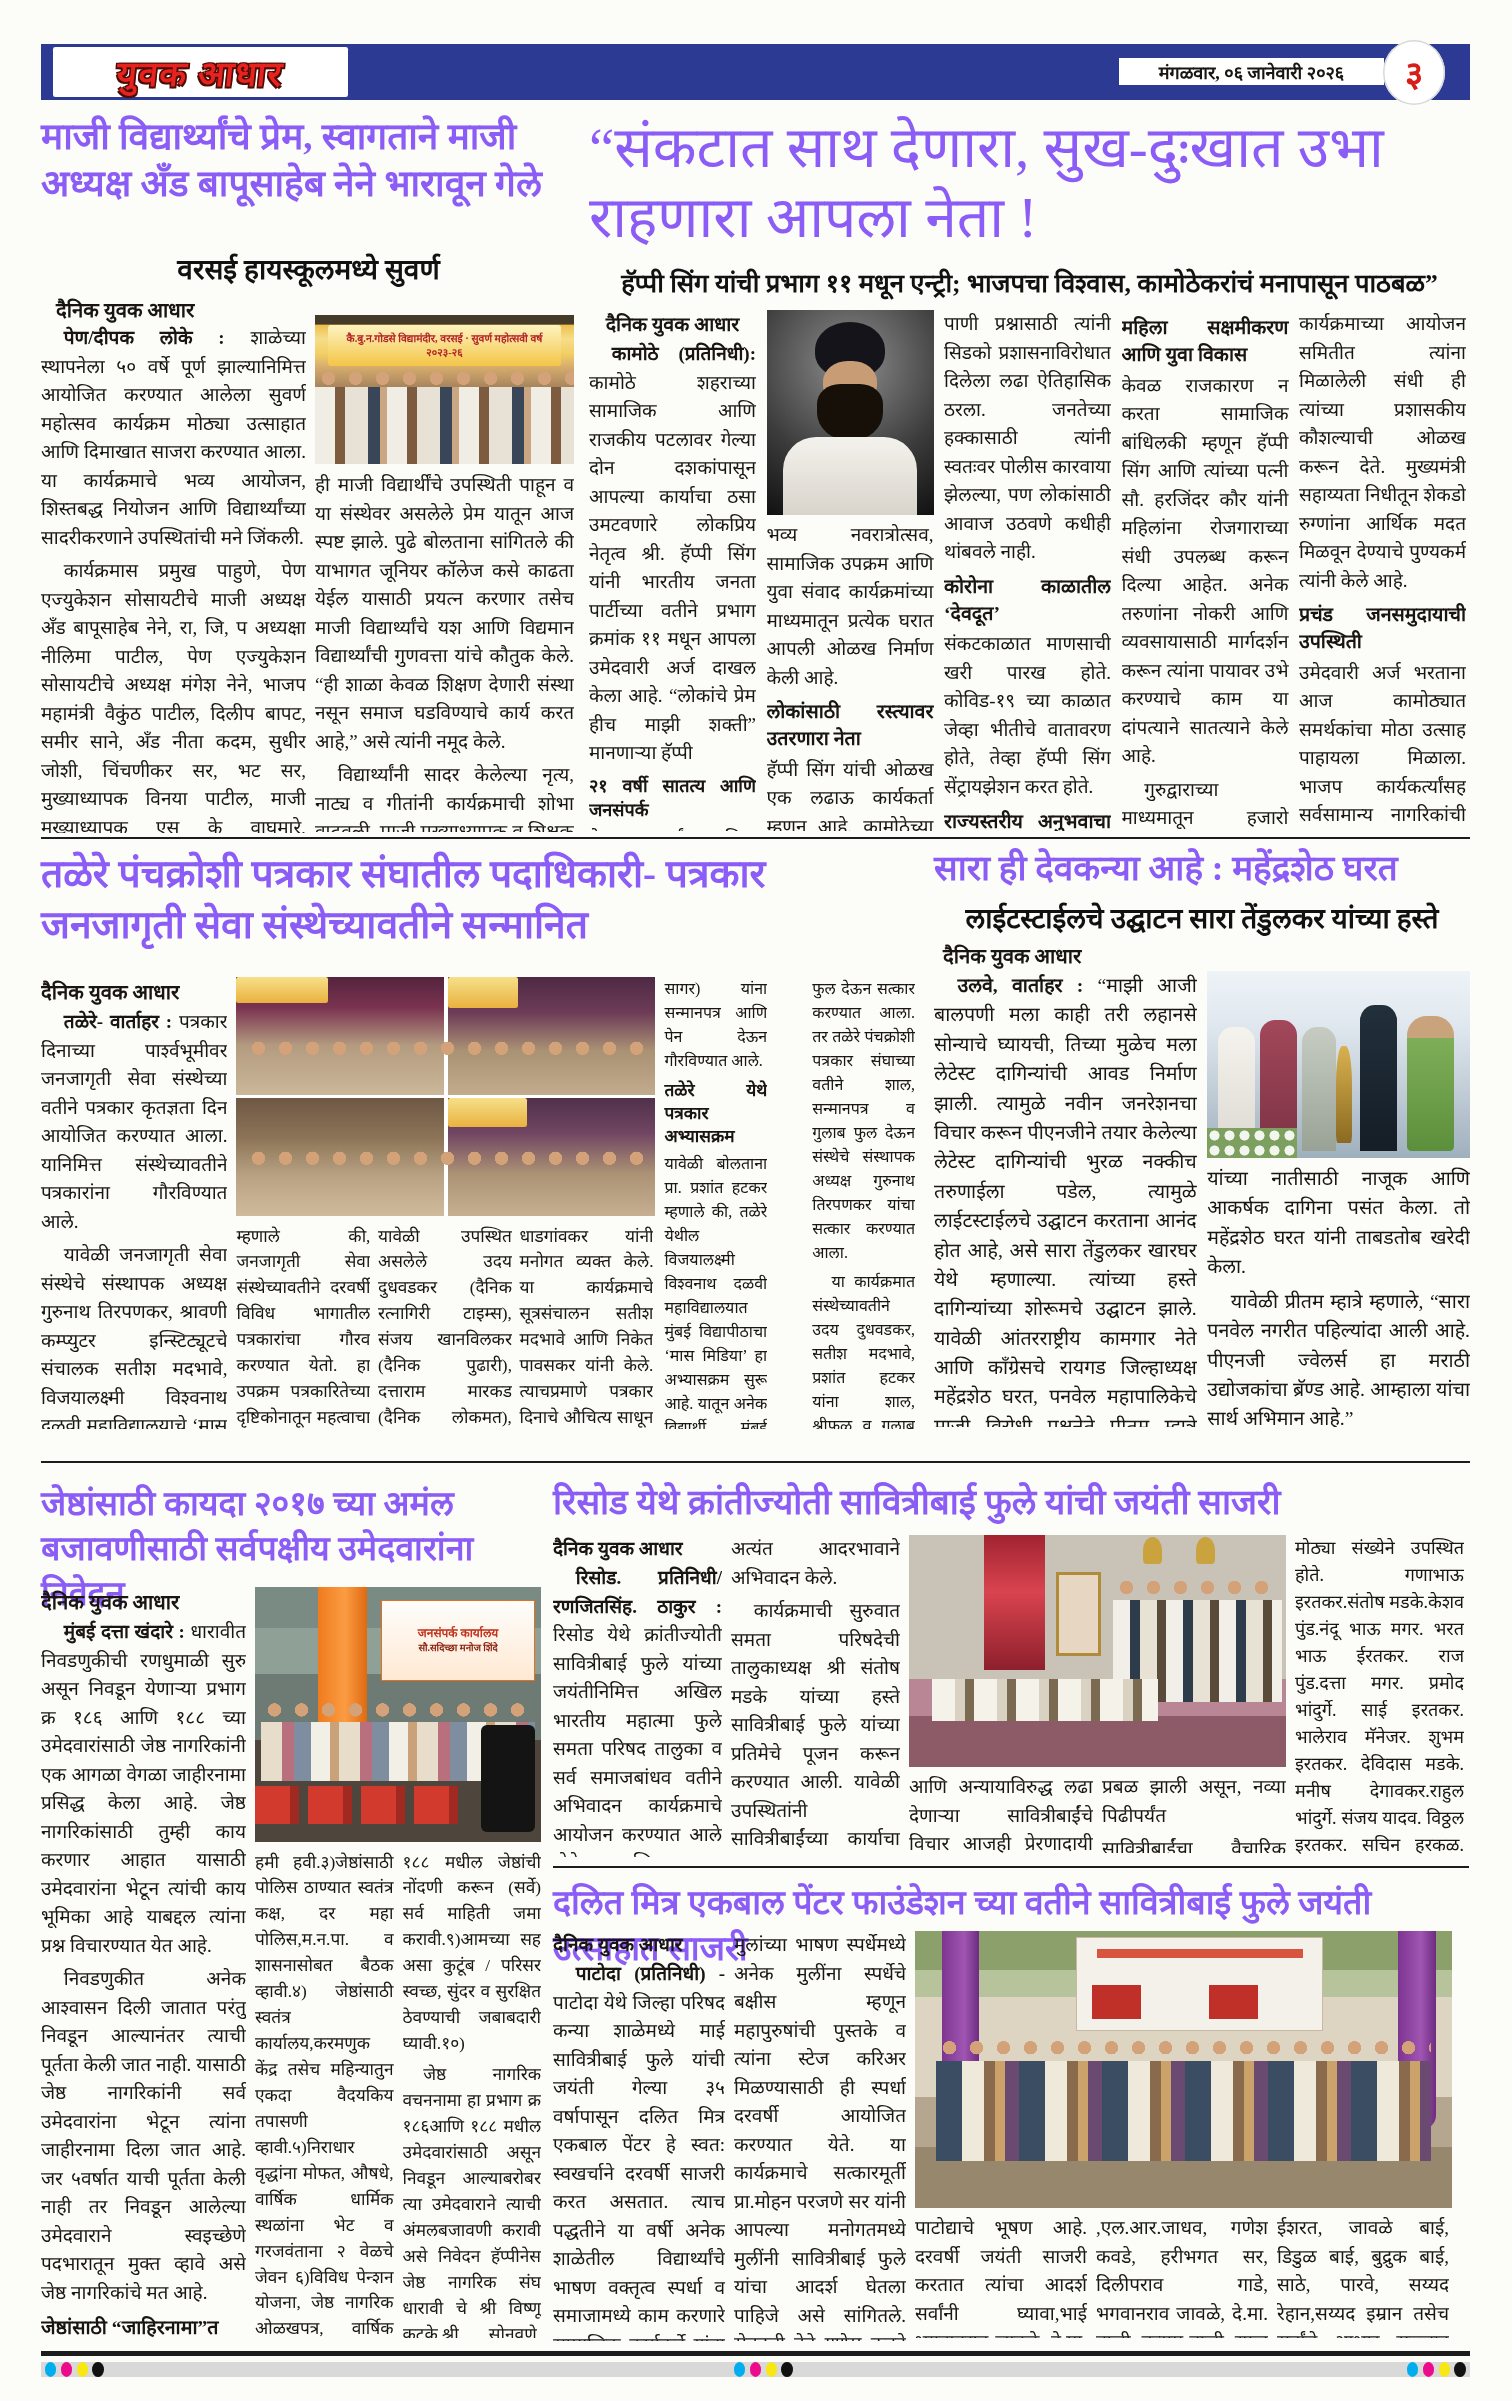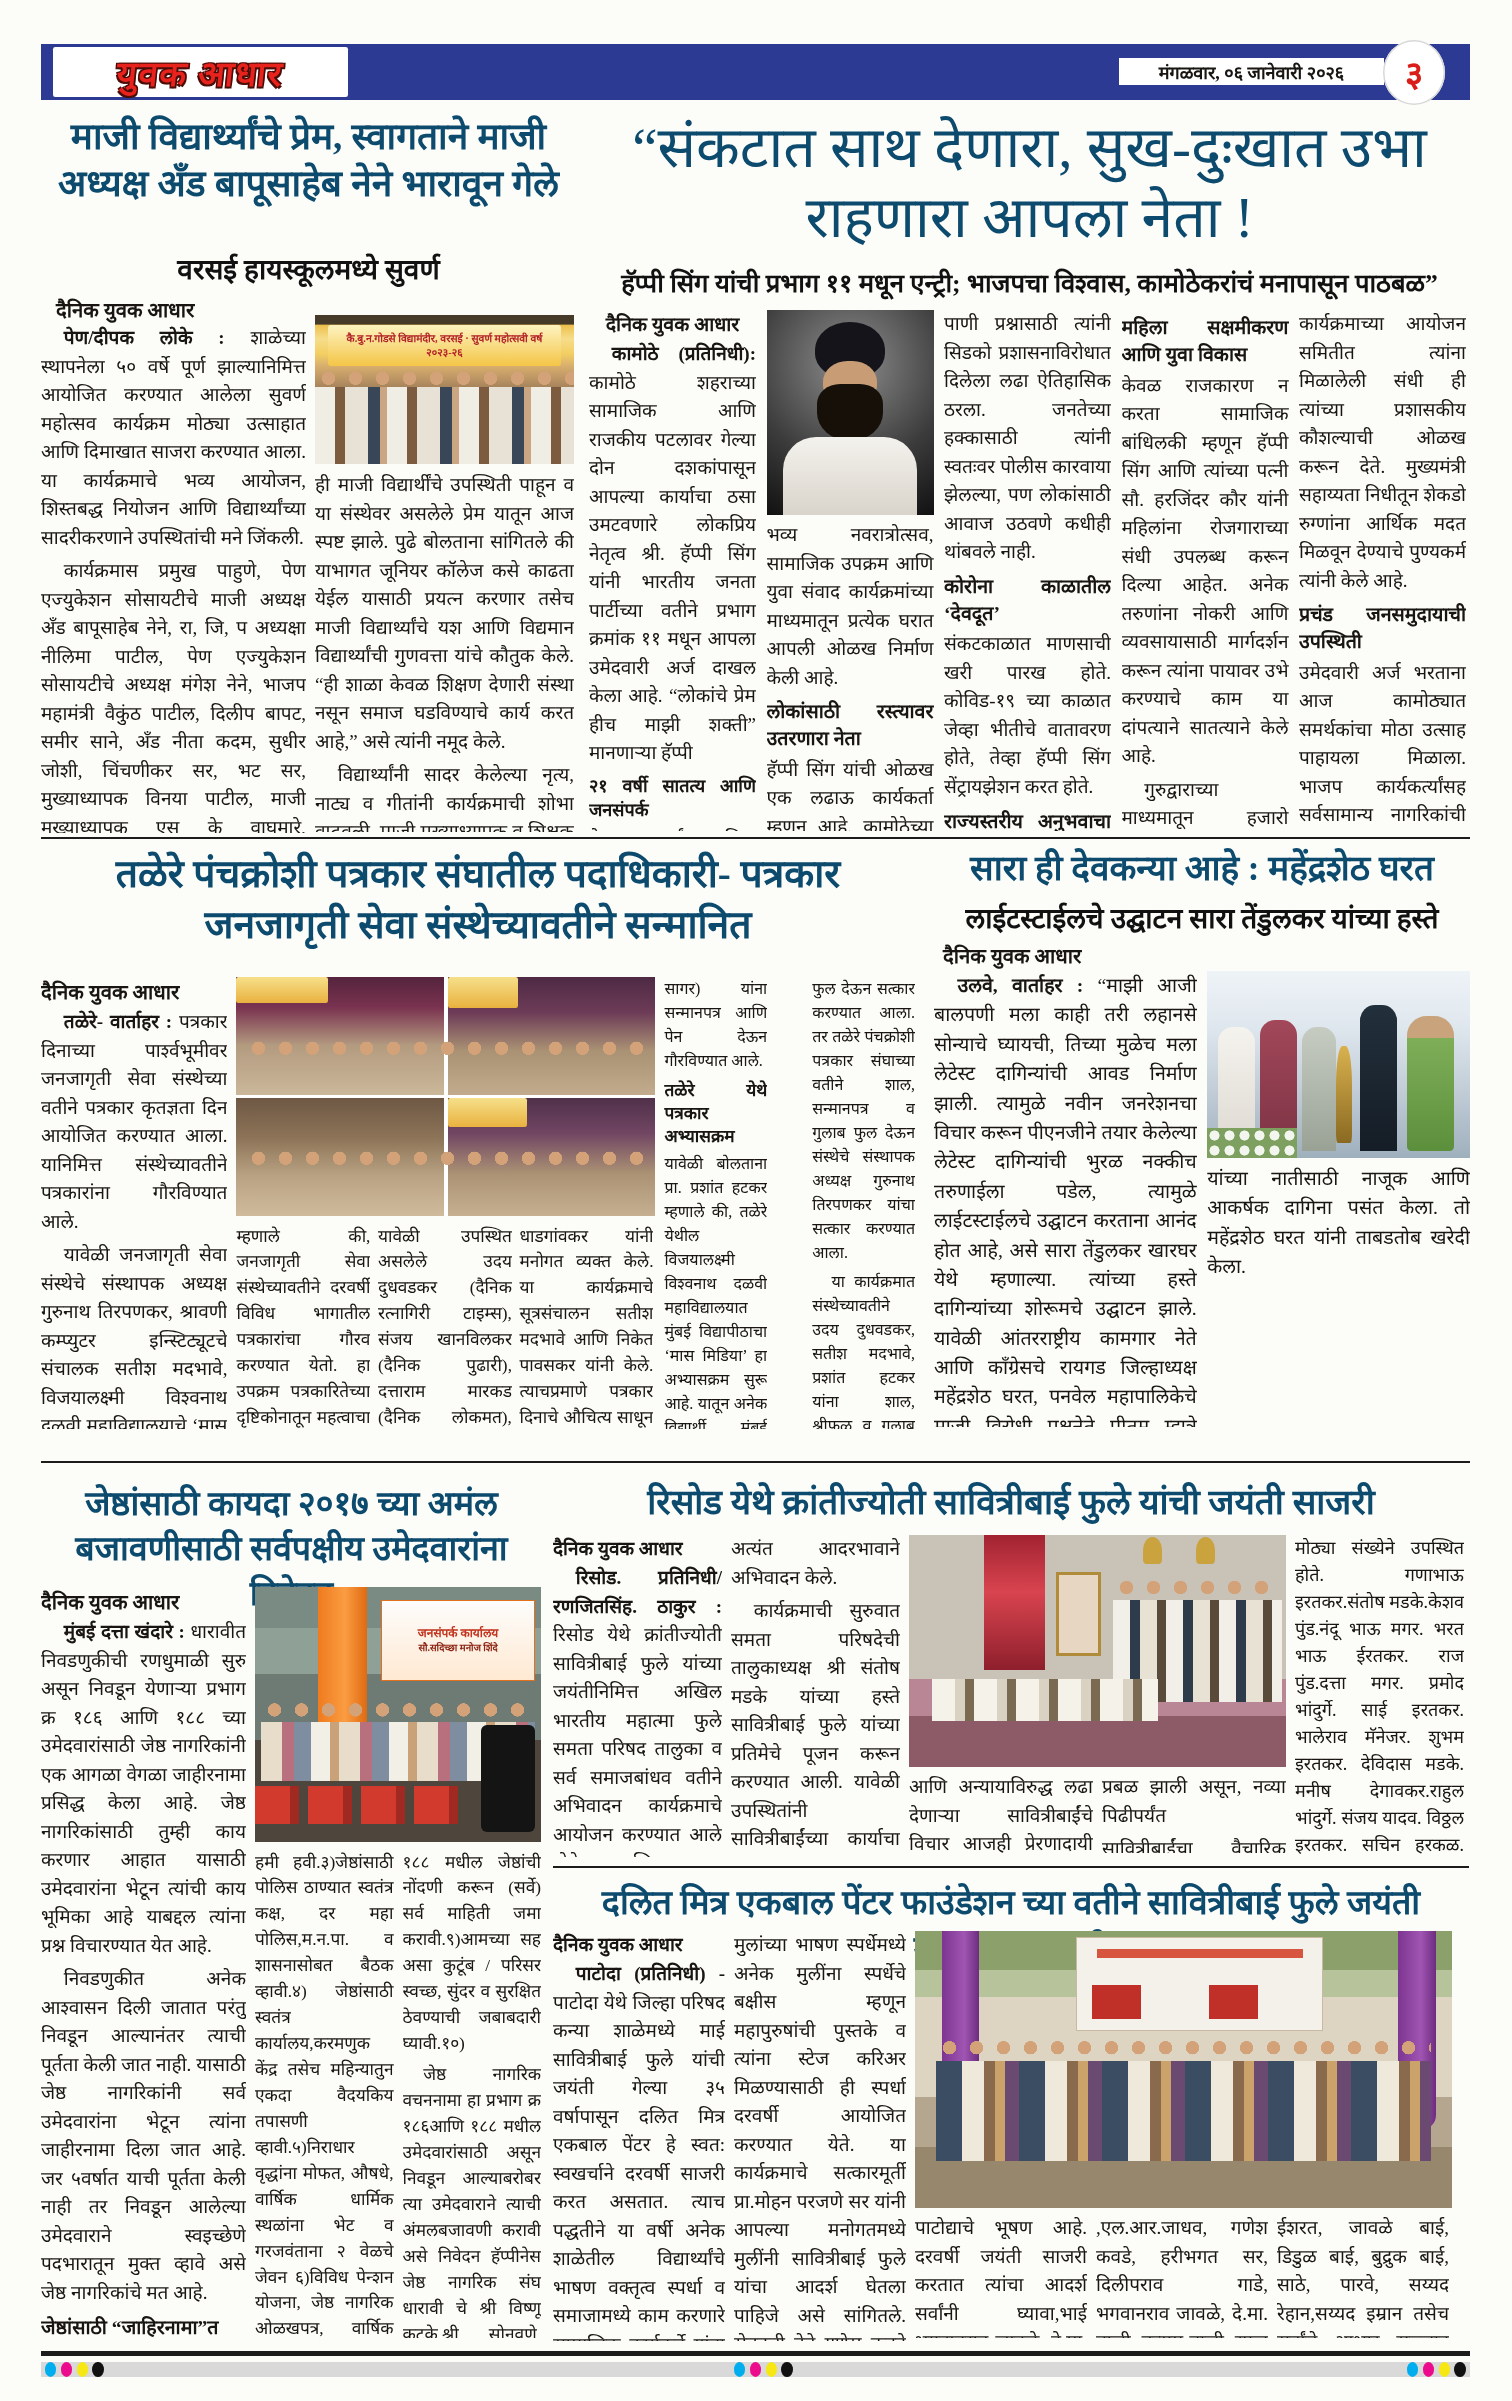--- a/index.html
+++ b/index.html
@@ -12,21 +12,21 @@
               border-radius:2.3px;display:flex;align-items:center;justify-content:center;}
   .logo{font-size:35px;font-weight:900;color:#e8221d;transform:skewX(-6deg);letter-spacing:1.5px;
         text-shadow:1.5px 1.5px 0 #4a0d08,-1.5px 1.5px 0 #4a0d08,1.5px -1.5px 0 #4a0d08,-1.5px -1.5px 0 #4a0d08;}
   .date-panel{position:absolute;left:1078px;top:14.3px;width:265px;height:27px;background:#fff;
               display:flex;align-items:center;justify-content:center;font-size:18px;font-weight:700;}
   .page-circle{position:absolute;left:1342px;top:-4.5px;width:62px;height:65px;background:#fff;
                border-radius:50%;display:flex;align-items:center;justify-content:center;
                box-shadow:0 0 0 1.5px #d8d8d8 inset;}
   .page-circle span{font-size:35px;font-weight:900;color:#d91d18;}
   
-  .hl{font-weight:800;text-align:center;color:#0c4a6e;}
+  .hl{font-weight:800;color:#8b5cf6;}
   .kicker{font-weight:700;text-align:center;color:#111;}
   .credit{font-weight:700;font-size:20.3px;margin:0 0 3px 0;}
   
   .col{overflow:hidden;text-align:justify;}
   .col p{margin:0 0 5.3px 0;line-height:1.5;text-indent:1.2em;}
   .col p.cont{text-indent:0;}
   .col .sub{font-weight:800;text-indent:0;margin:3px 0 4.5px 0;}
   b.dl{font-weight:800;}
   .flexrow{display:flex;}
   
@@ -188,20 +188,21 @@
         <div class="ph" style="width:263px;height:187px;background:linear-gradient(180deg,#eef3f7 0,#dfe7ee 30%,#c3ced8 62%,#9fb0bd 100%);margin-bottom:6px;">
           <div class="el" style="left:4%;top:30%;width:14%;height:66%;background:linear-gradient(180deg,#f5f3ee,#ddd9d1);border-radius:15px 15px 0 0;"></div>
           <div class="el" style="left:20%;top:26%;width:14%;height:70%;background:linear-gradient(180deg,#a2485a,#7c3344);border-radius:15px 15px 0 0;"></div>
           <div class="el" style="left:36%;top:30%;width:13%;height:66%;background:linear-gradient(180deg,#c6ccc2,#9aa296);border-radius:15px 15px 0 0;"></div>
           <div class="el" style="left:58%;top:18%;width:14%;height:78%;background:linear-gradient(180deg,#22303c,#151d26);border-radius:15px 15px 0 0;"></div>
           <div class="el" style="left:76%;top:24%;width:18%;height:72%;background:linear-gradient(180deg,#c9a37c 0 16%,#7fae58 16%,#5c8f3c);border-radius:19.6px 19.6px 4.5px 4.5px;"></div>
           <div class="el" style="left:49%;top:40%;width:6%;height:52%;background:linear-gradient(180deg,#d9b14e,#8a6a22);border-radius:40% 40% 10% 10%;"></div>
           <div class="el" style="left:0;bottom:0;width:34%;height:16%;background-image:radial-gradient(circle 5.3px at 50% 50%,#f3f5ef 90%,rgba(0,0,0,0));background-size:15px 15px;background-color:#7da060;"></div>
         </div>
         <p class="cont">यांच्या नातीसाठी नाजूक आणि आकर्षक दागिना पसंत केला. तो महेंद्रशेठ घरत यांनी ताबडतोब खरेदी केला.</p>
+        <p>यावेळी प्रीतम म्हात्रे म्हणाले, “सारा पनवेल नगरीत पहिल्यांदा आली आहे. पीएनजी ज्वेलर्स हा मराठी उद्योजकांचा ब्रॅण्ड आहे. आम्हाला यांचा सार्थ अभिमान आहे.”</p>
 
       </div>
     </div>
   </article>
 
   <div class="abs rule" style="left:41px;top:1461px;width:1429px;height:2.3px;"></div>
 
   <article>
     <div class="abs hl" style="left:41px;top:1482px;width:501px;font-size:34px;line-height:1.32;">जेष्ठांसाठी कायदा २०१७ च्या अमंल बजावणीसाठी सर्वपक्षीय उमेदवारांना निवेदन</div>
     <div class="abs flexrow" style="left:41px;top:1587px;width:501px;height:753px;gap:9px;">

